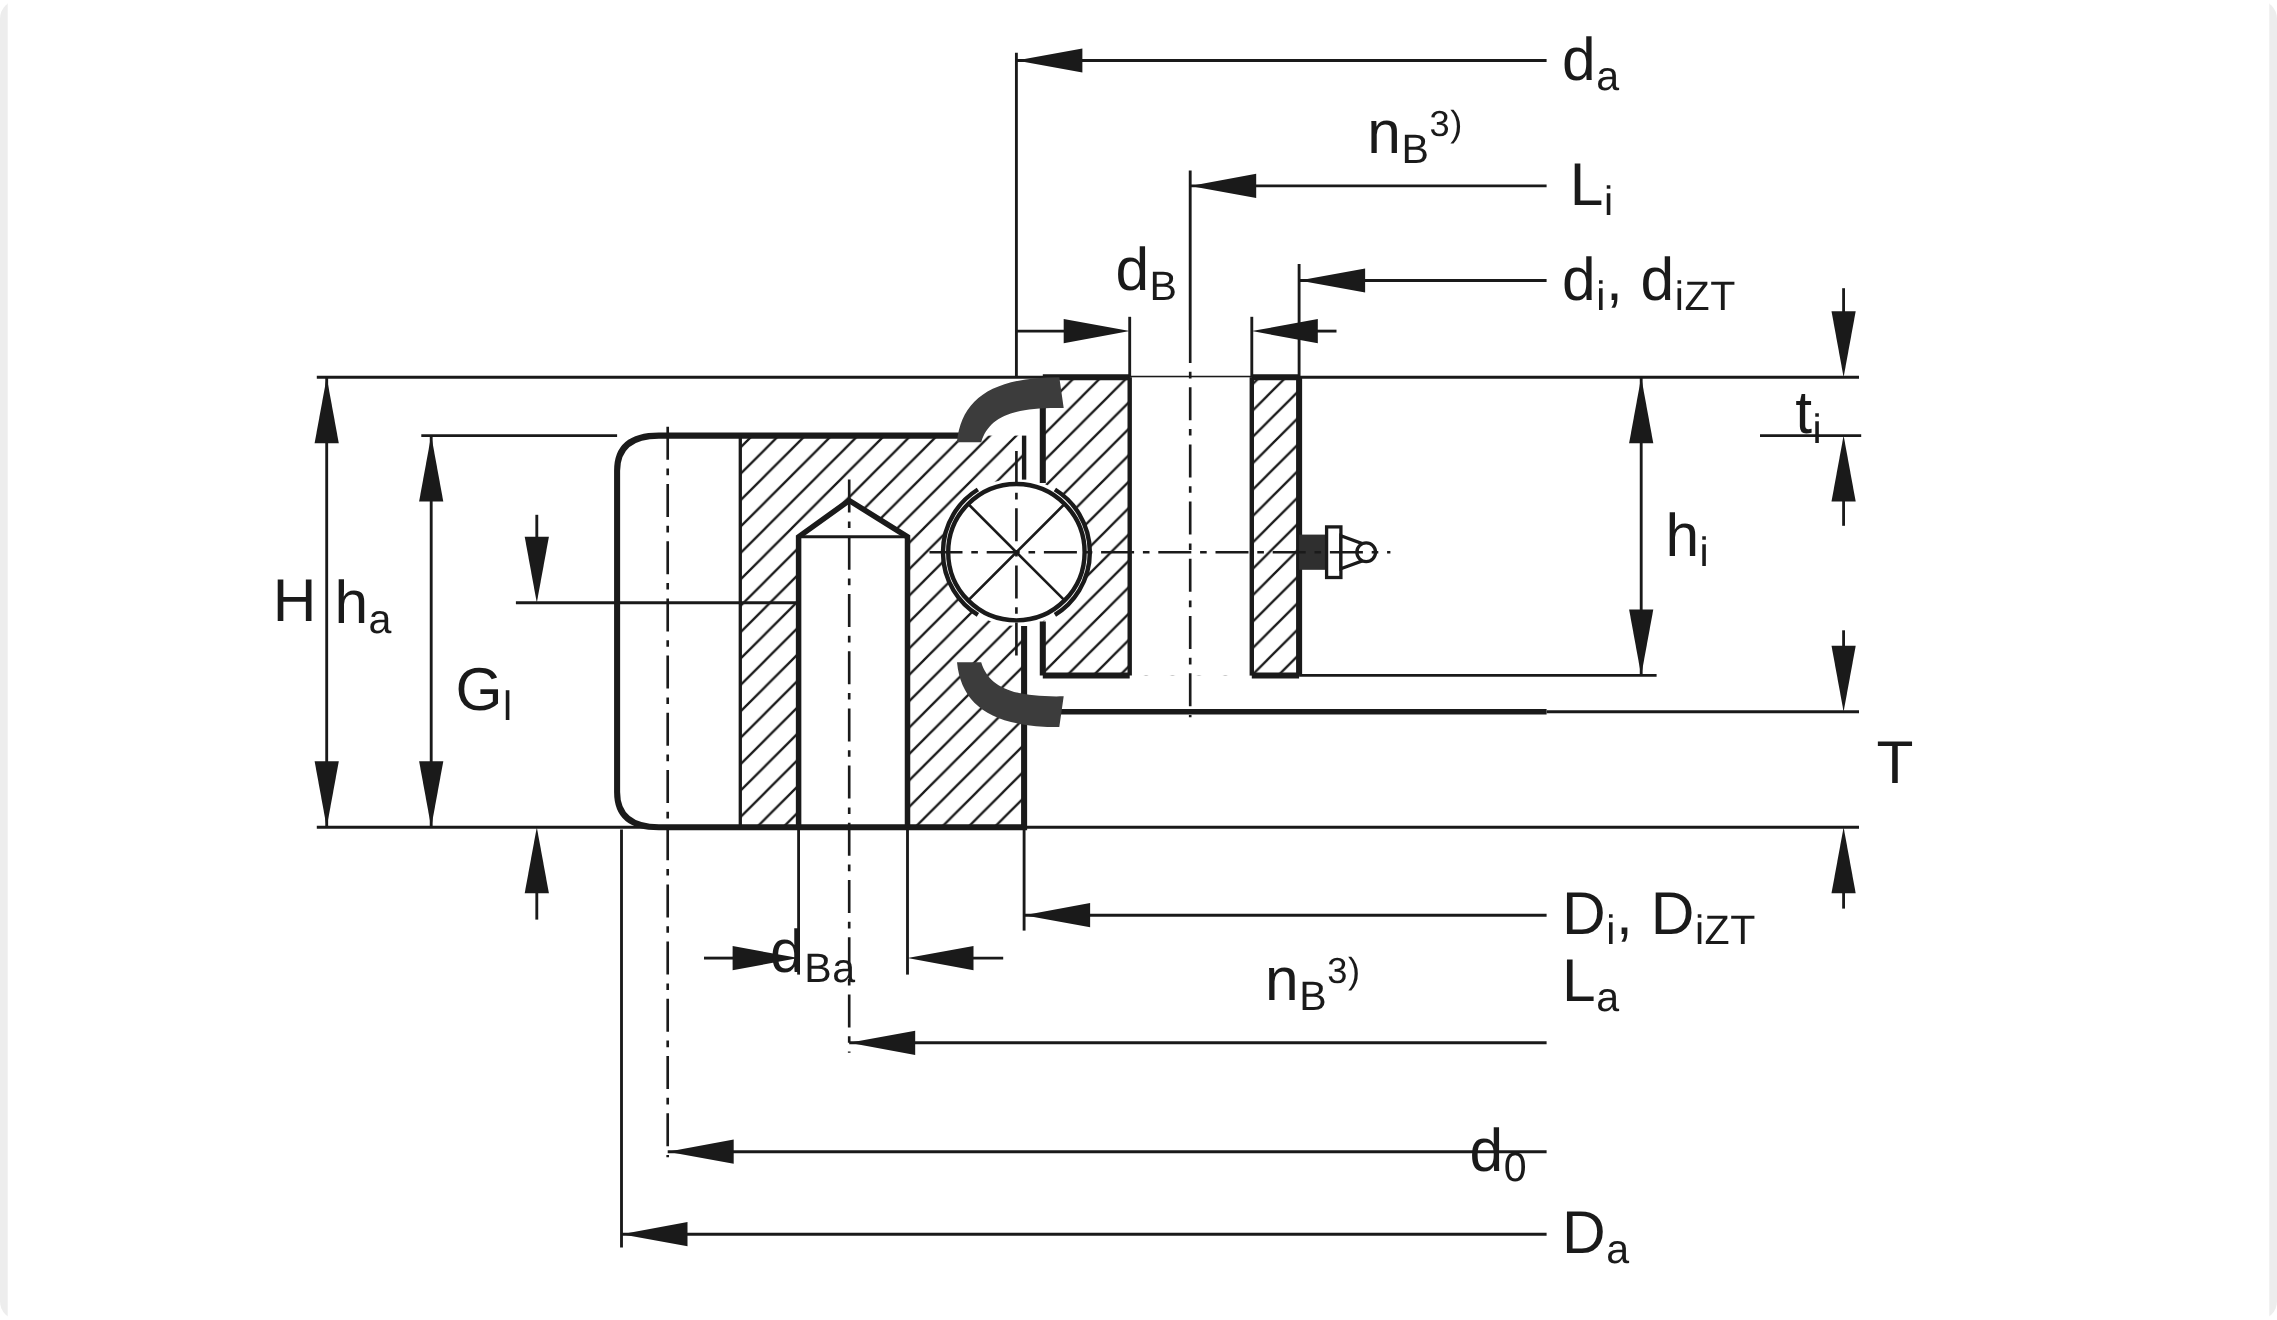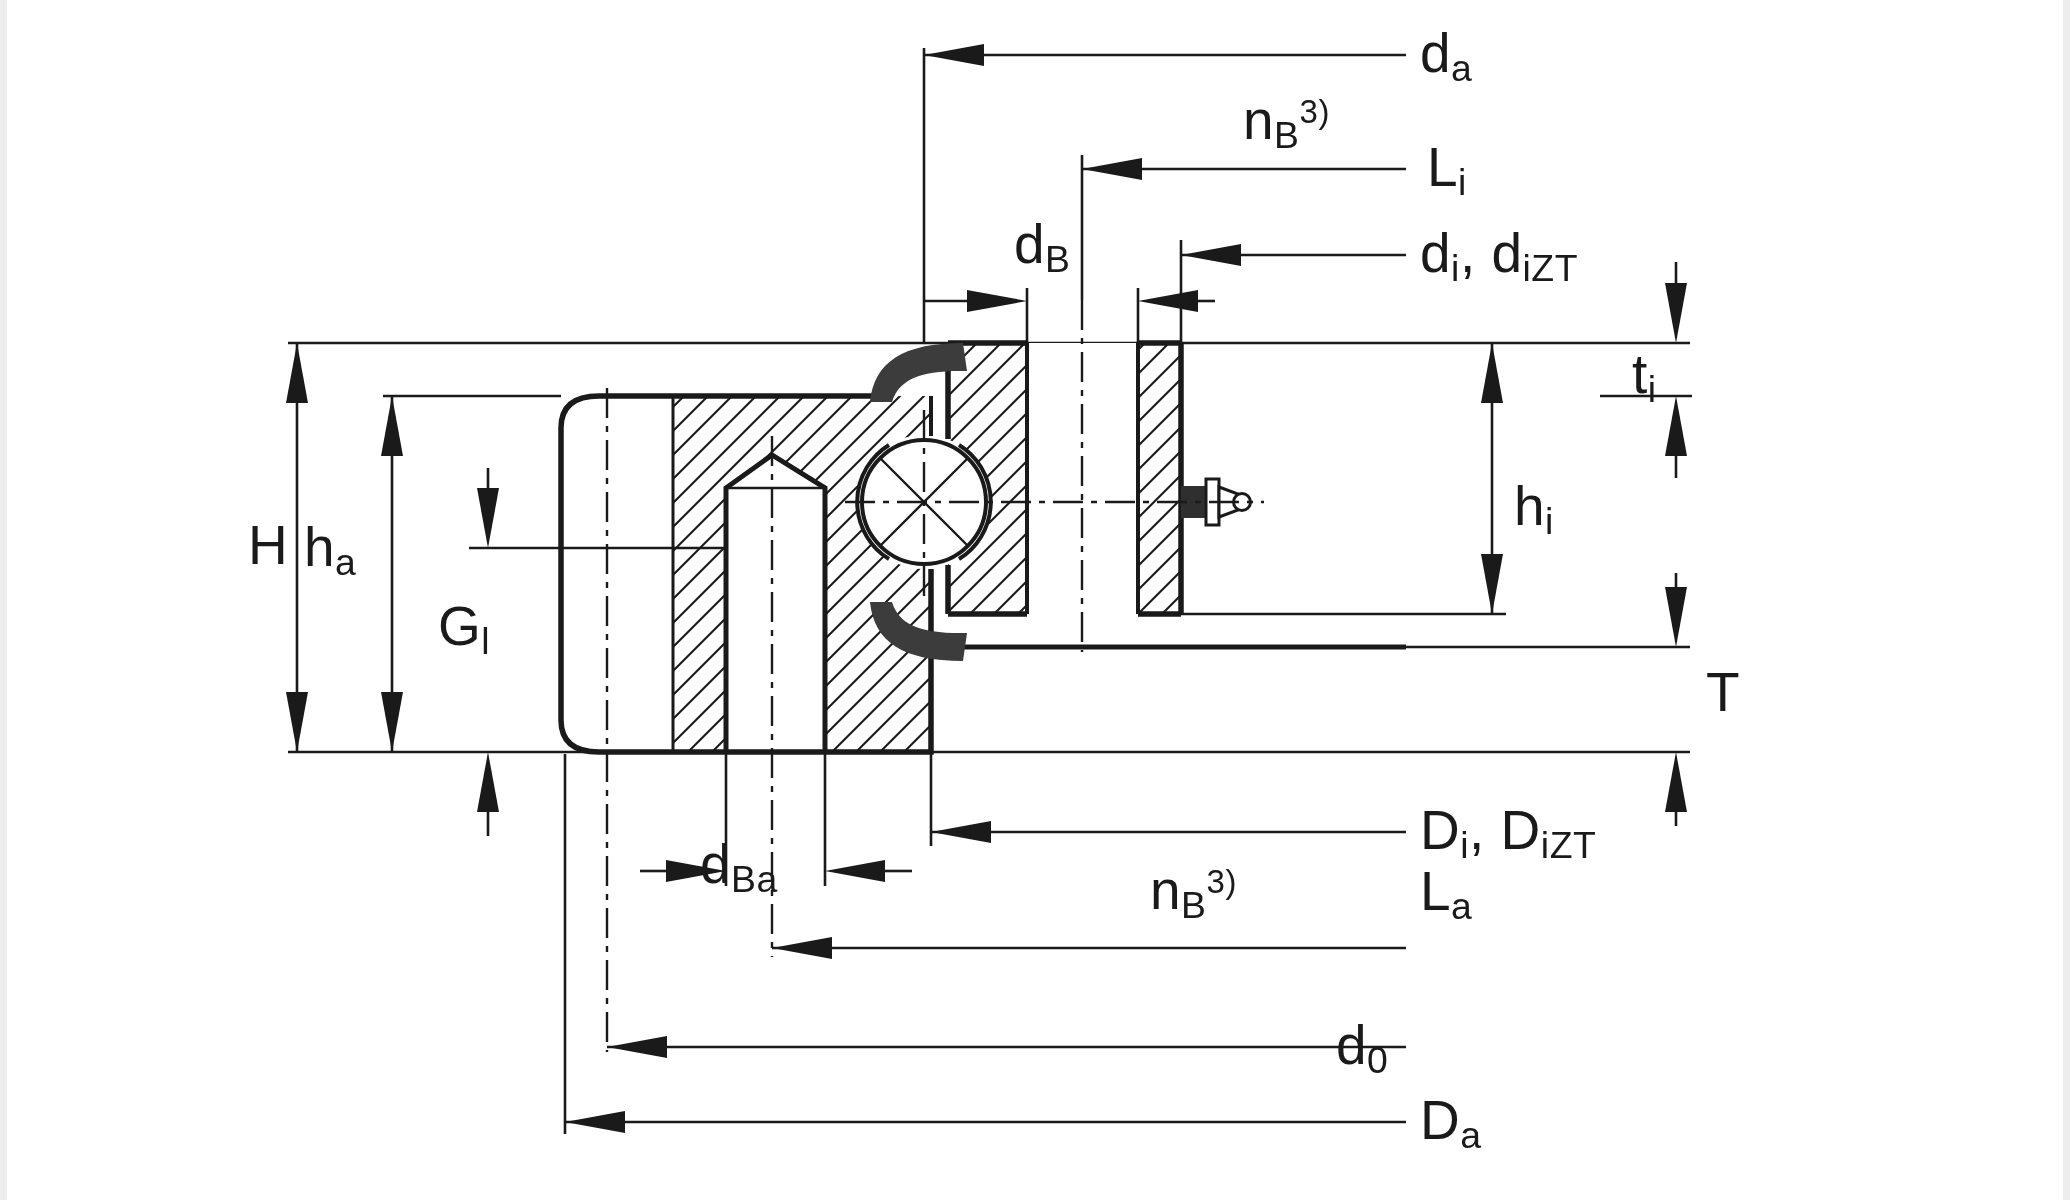--- a/index.html
+++ b/index.html
@@ -2,20 +2,21 @@
 <html><head>
 <meta charset="utf-8">
 <style>
   html,body{margin:0;padding:0;background:#ffffff;}
   #stage{
     position:relative;
     width:2070px;height:1200px;
     background:#ffffff;
     overflow:hidden;
     font-family:"Liberation Sans","DejaVu Sans",sans-serif;
+    border-radius:17px;
   }
   #drawing{position:absolute;left:0;top:0;width:2070px;height:1200px;}
   .gutter{position:absolute;top:0;width:7px;height:1200px;background:#ededed;}
   .gutter.left{left:0;}
   .gutter.right{right:0;}
   .lbl{
     position:absolute;
     transform:translateY(-52%);
     white-space:nowrap;
     font-size:55px;
@@ -185,27 +186,27 @@
   <div class="lbl" style="left:1243px;top:122px"><span>n</span><sub>B</sub><sup>3)</sup></div>
 
   <div class="lbl" style="left:1427px;top:169px"><span>L</span><sub>i</sub></div>
 
   <div class="lbl" style="left:1014px;top:246px"><span>d</span><sub>B</sub></div>
 
   <div class="lbl" style="left:1420px;top:255px"><span>d</span><sub>i</sub><span>, </span><span>d</span><sub>iZT</sub></div>
 
   <div class="lbl" style="left:1632px;top:376px"><span>t</span><sub>i</sub></div>
 
-  <div class="lbl" style="left:1514px;top:508px"><span>h</span><sub>i</sub></div>
+  <div class="lbl" style="left:1514px;top:488px"><span>h</span><sub>i</sub></div>
 
   <div class="lbl" style="left:248px;top:547px"><span>H</span></div>
 
   <div class="lbl" style="left:304px;top:549px"><span>h</span><sub>a</sub></div>
 
-  <div class="lbl" style="left:438px;top:628px"><span>G</span><sub>l</sub></div>
+  <div class="lbl" style="left:414px;top:628px"><span>G</span><sub>l</sub></div>
 
   <div class="lbl" style="left:700px;top:866px"><span>d</span><sub>Ba</sub></div>
 
   <div class="lbl" style="left:1420px;top:832px"><span>D</span><sub>i</sub><span>, </span><span>D</span><sub>iZT</sub></div>
 
   <div class="lbl" style="left:1150px;top:892px"><span>n</span><sub>B</sub><sup>3)</sup></div>
 
   <div class="lbl" style="left:1420px;top:893px"><span>L</span><sub>a</sub></div>
 
   <div class="lbl" style="left:1336px;top:1047px"><span>d</span><sub>0</sub></div>

